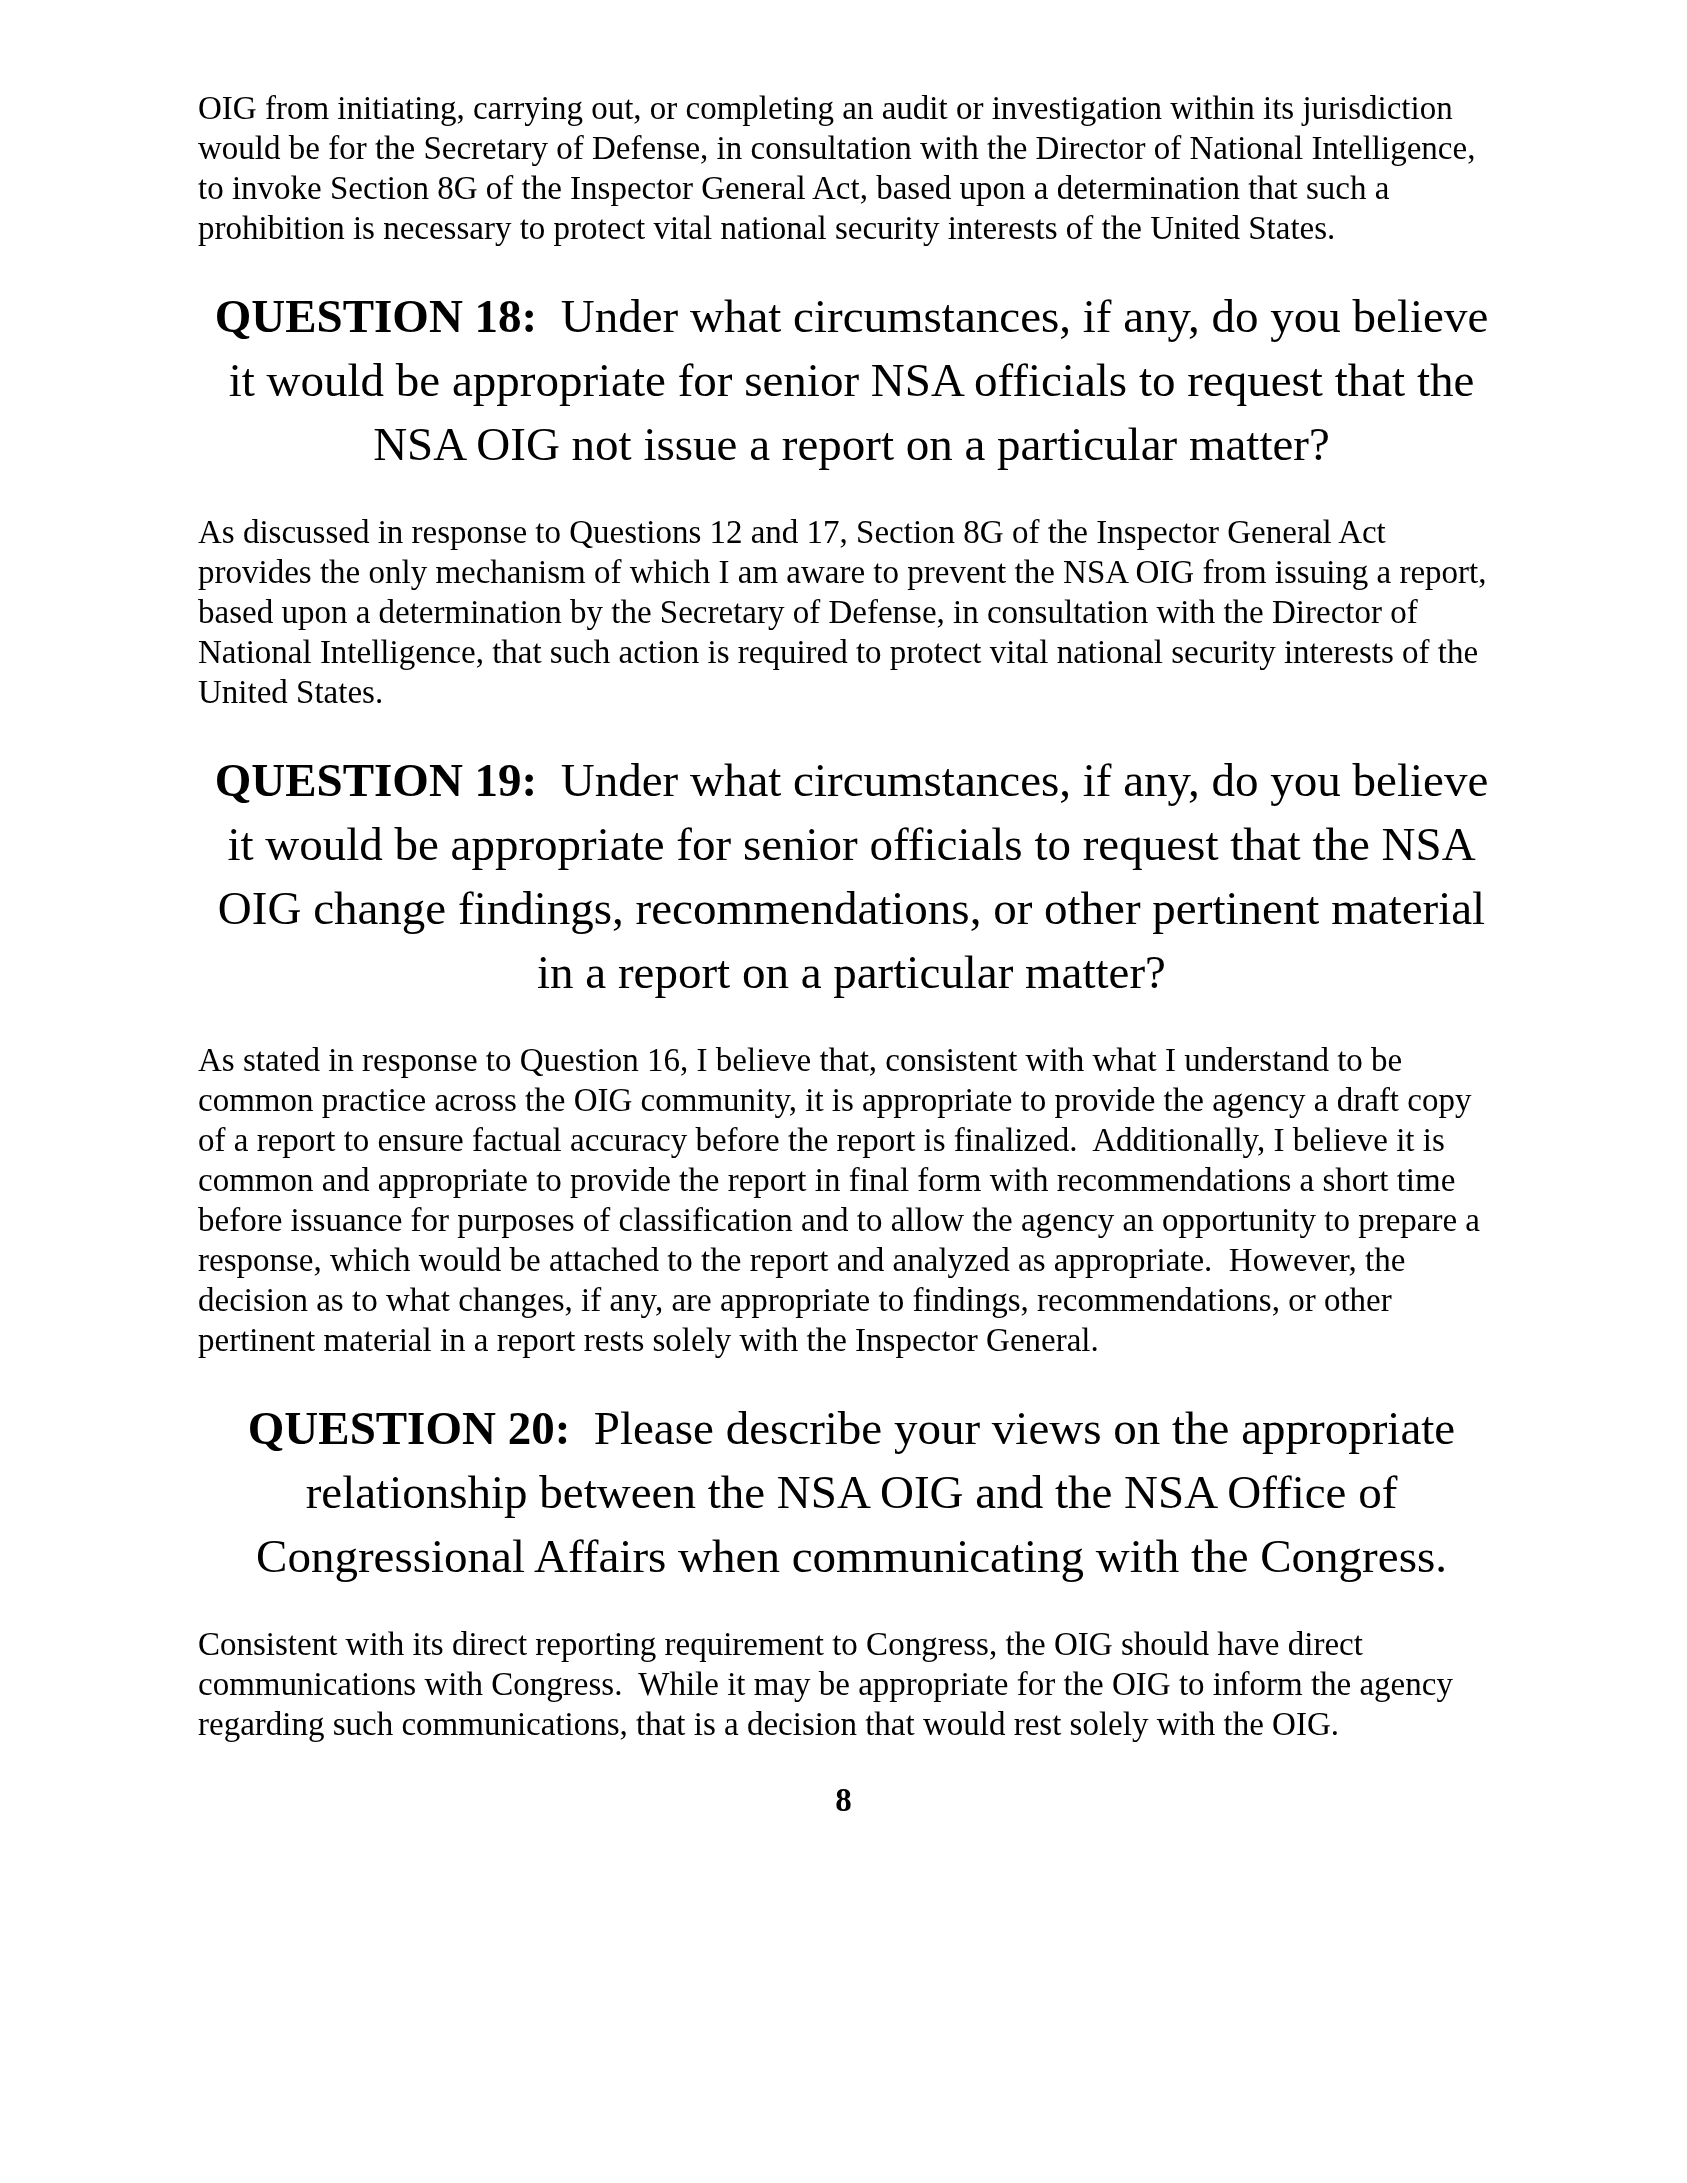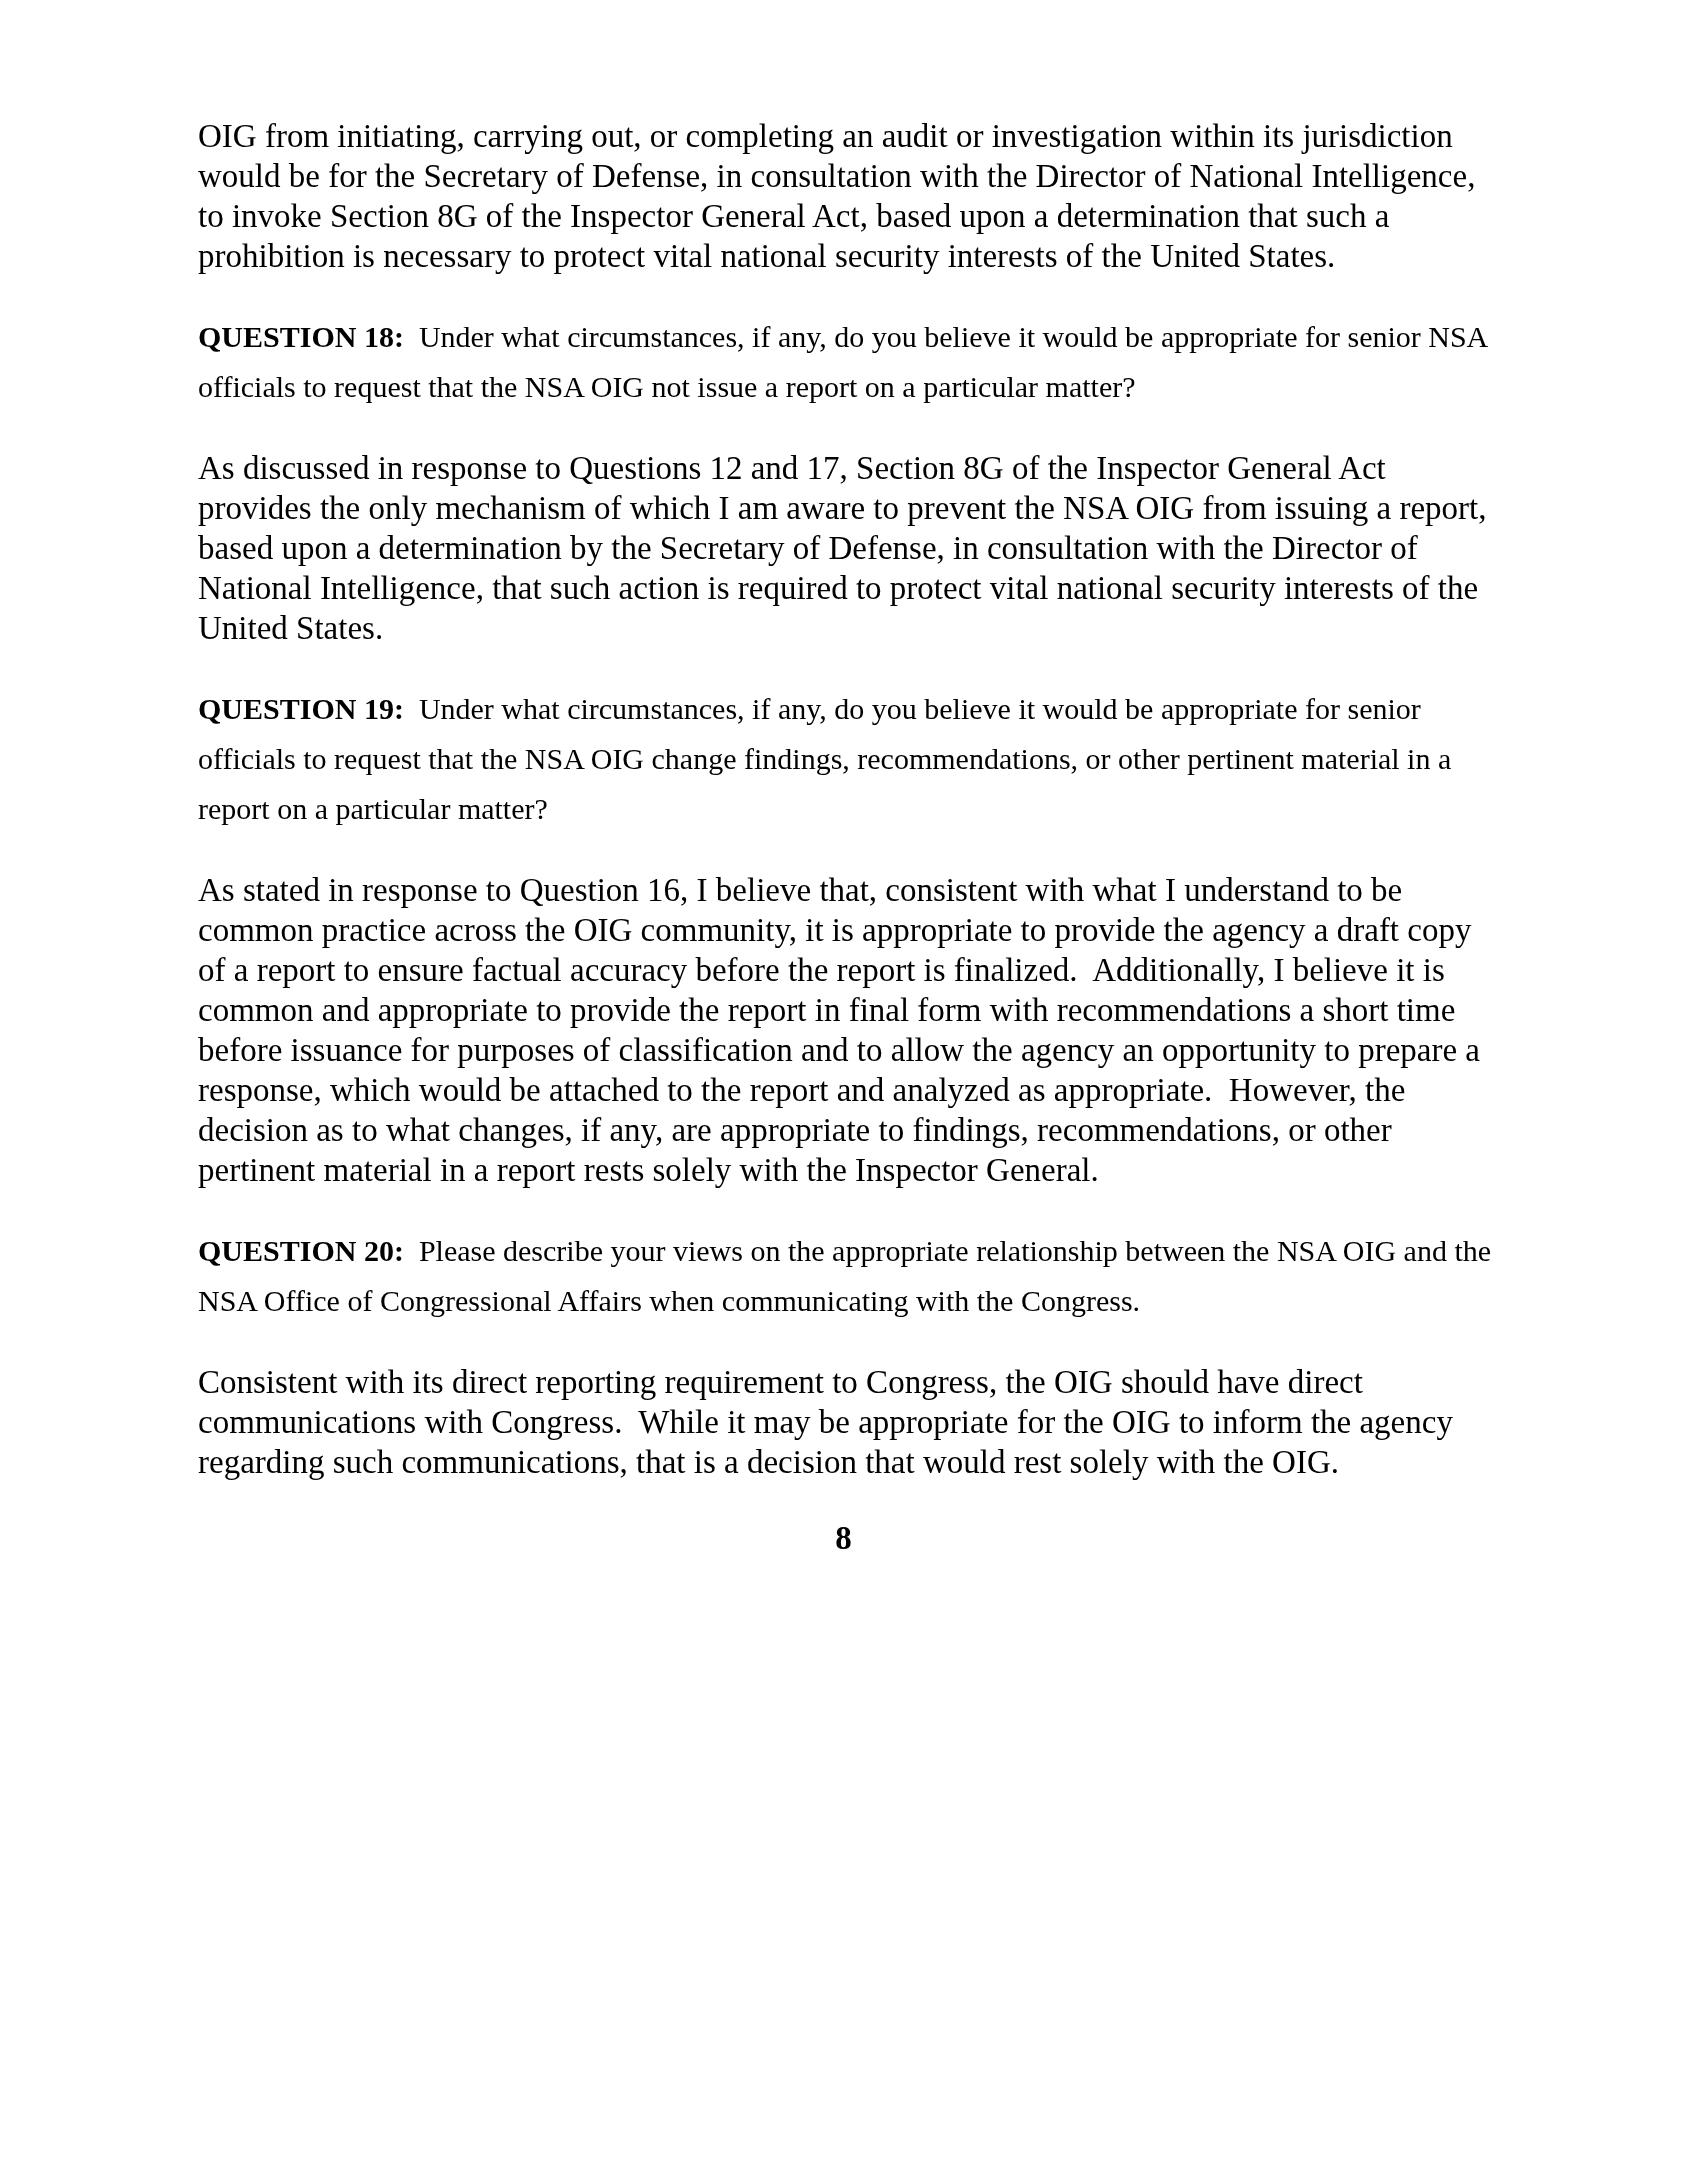--- a/index.html
+++ b/index.html
@@ -12,38 +12,38 @@
     width: 1687px;
     height: 2183px;
     background: #ffffff;
     color: #000000;
     font-family: "Liberation Serif", "DejaVu Serif", serif;
     overflow: hidden;
   }
   .content {
     margin-left: 198px;
     width: 1307px;
-    padding-top: 116px;
+    padding-top: 88px;
   }
   .block {
     margin: 0;
   }
   .block + .block {
     margin-top: 36px;
   }
   .body-text {
     font-size: 33px;
     line-height: 40px;
     white-space: pre-wrap;
     text-align: left;
   }
   .question-text {
-    font-size: 30px;
-    line-height: 50px;
-    text-align: left;
+    font-size: 47px;
+    line-height: 64px;
+    text-align: center;
   }
   .question-text .qlabel {
     font-weight: bold;
   }
   
   .question-text .qlabel::after {
     content: "\00a0\00a0";
   }
   .question-text .qtext {
     white-space: pre-wrap;

